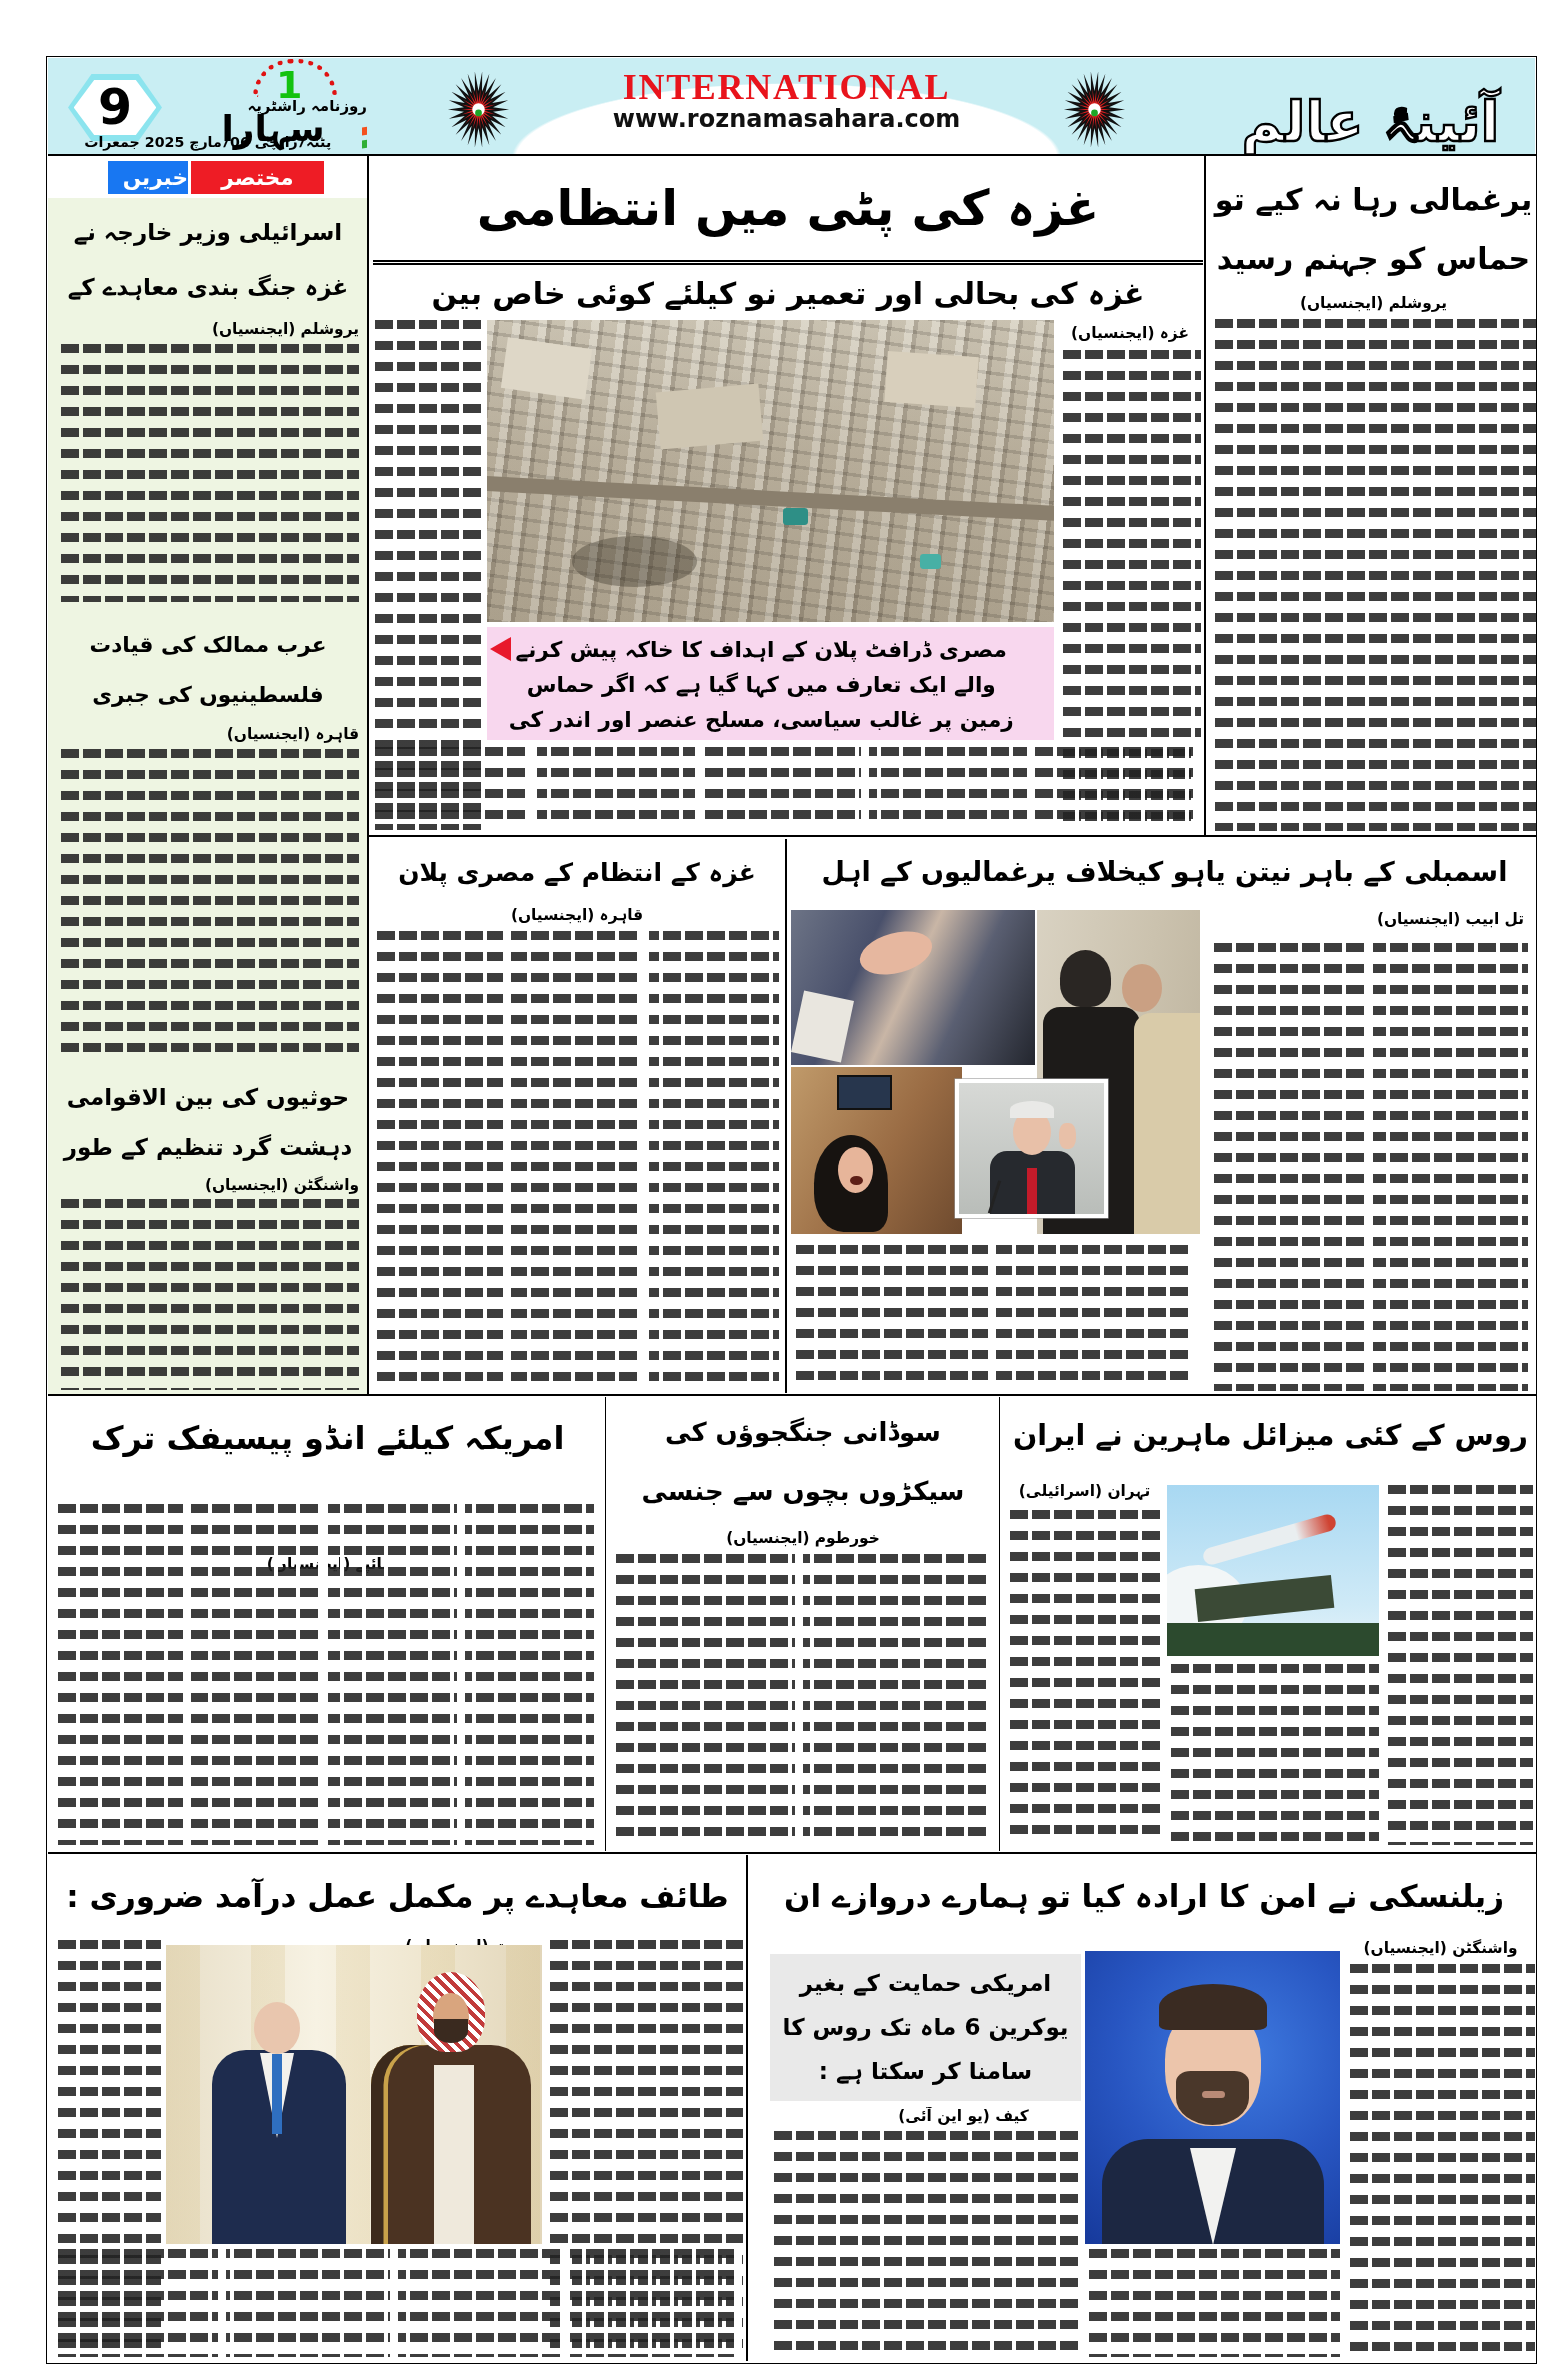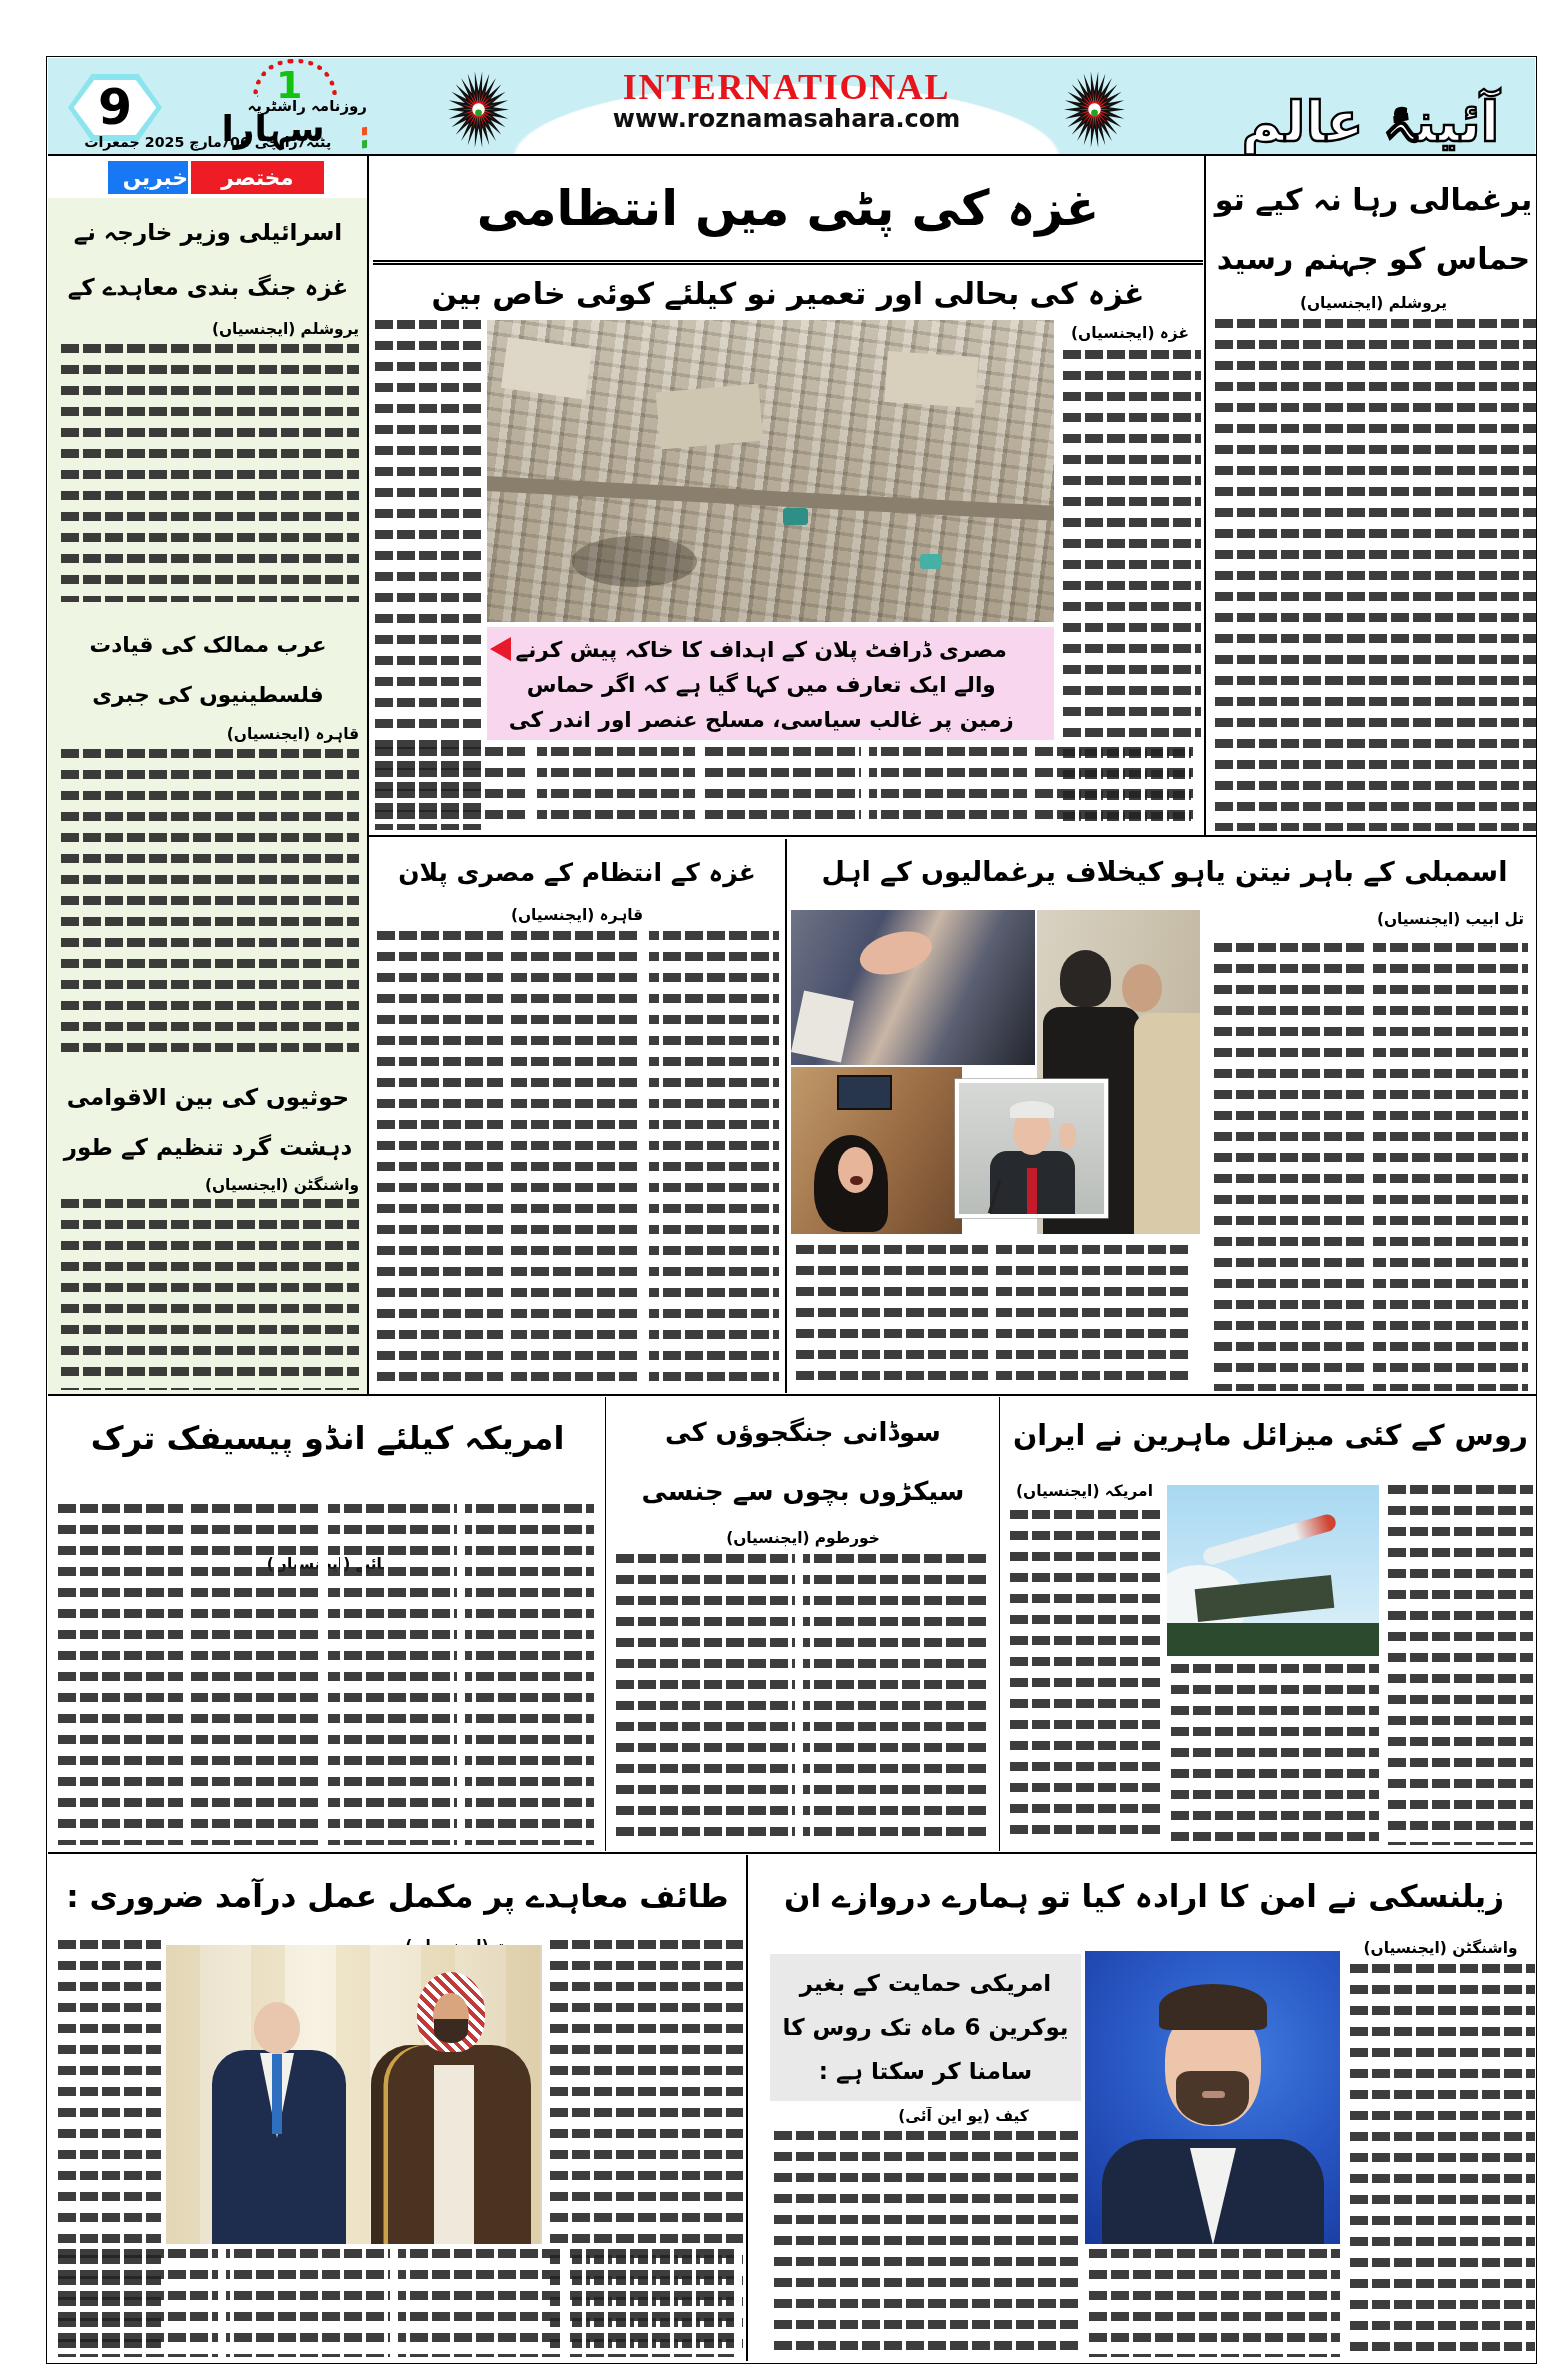--- a/index.html
+++ b/index.html
@@ -164,21 +164,21 @@
 
 <div class="abs ur hl" style="left:54px;top:1403px;width:547px;height:72px;font-size:32px;line-height:71px;">امریکہ کیلئے انڈو پیسیفک ترک کرنا ناممکن : تائیوان</div>
 <div class="abs ur by" style="left:54px;top:1555px;width:547px;">تائپے (ایجنسیاں)</div>
 <div class="fill" style="left:54px;top:1504px;width:547px;height:341px;--colw:137px;"></div>
 
 <div class="abs ur hl" style="left:612px;top:1403px;width:382px;height:122px;font-size:26px;line-height:59px;">سوڈانی جنگجوؤں کی سیکڑوں بچوں سے جنسی درندگی، دل دہلا دینے والے انکشافات : اقوام متحدہ</div>
 <div class="abs ur by" style="left:612px;top:1529px;width:382px;">خورطوم (ایجنسیاں)</div>
 <div class="fill" style="left:612px;top:1554px;width:382px;height:291px;--colw:191px;"></div>
 
 <div class="abs ur hl" style="left:1006px;top:1403px;width:529px;height:66px;font-size:28.5px;line-height:65px;">روس کے کئی میزائل ماہرین نے ایران کا دورہ کیا : ذرائع کا انکشاف</div>
-<div class="abs ur by" style="left:1006px;top:1482px;width:157px;">امریکہ (ایجنسیاں)</div>
+<div class="abs ur by" style="left:1006px;top:1482px;width:157px;">تہران (اسرائیلی)</div>
 <div class="photo" style="left:1167px;top:1485px;width:212px;height:171px;background:linear-gradient(180deg,#a8d8f2 0%,#cfeaf7 70%,#e8f4fa 100%);">
   <div class="blob" style="left:-17px;top:80px;width:97px;height:80px;background:#f2f6f7;border-radius:50%;"></div>
   <div class="blob" style="left:34px;top:46px;width:137px;height:17px;background:linear-gradient(90deg,#e9eef0 0 70%,#cf4433 95%);border-radius:8.5px;transform:rotate(-16deg);"></div>
   <div class="blob" style="left:28.5px;top:97px;width:137px;height:33px;background:#3b4a36;transform:rotate(-6deg);"></div>
   <div class="blob" style="left:0;top:138px;width:212px;height:33px;background:#2c4a2e;"></div>
 </div>
 <div class="fill" style="left:1006px;top:1510px;width:155px;height:335px;"></div>
 <div class="fill" style="left:1384px;top:1485px;width:149px;height:360px;"></div>
 <div class="fill" style="left:1167px;top:1664px;width:212px;height:181px;"></div>
 

